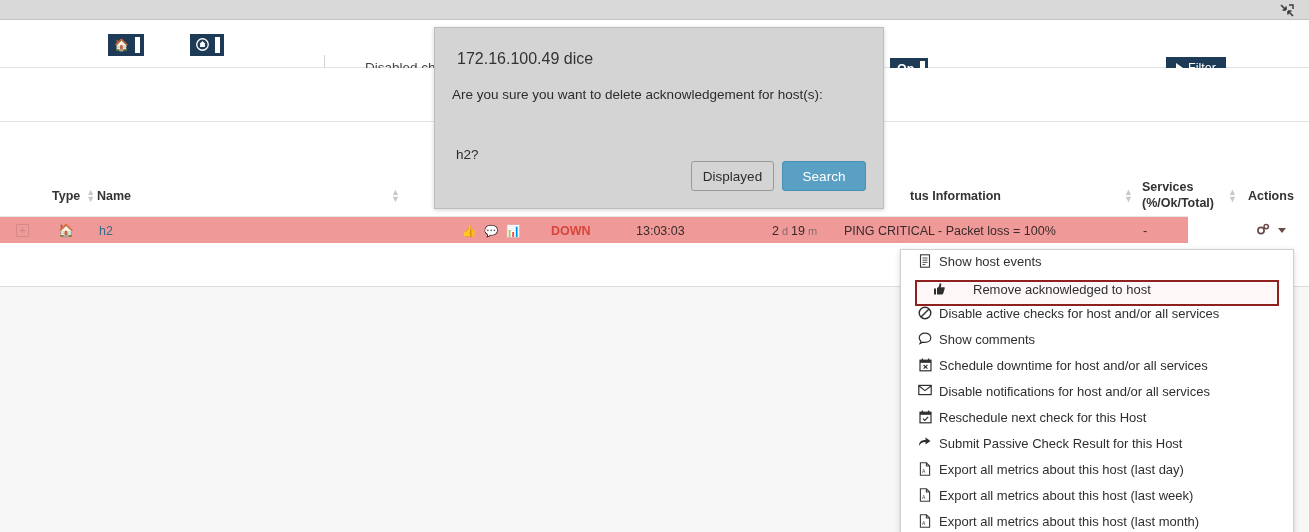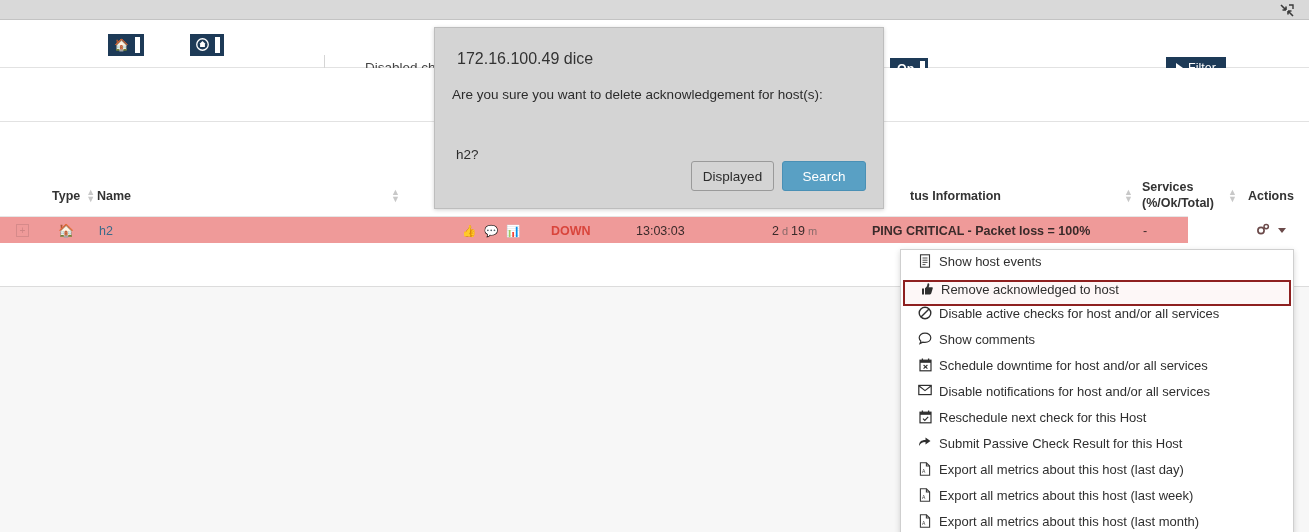--- a/index.html
+++ b/index.html
@@ -215,22 +215,23 @@
   }
   .mi{
     display:flex; align-items:flex-start; height:26px; padding:0 10px;
     font-size:13px; color:#2f2f2f; cursor:pointer;
   }
   .mi .mico{
     width:28px; flex:0 0 28px; text-align:center;
     font-size:13px; color:#3a3a3a;
   }
   .mi.highlight{
-    border:2px solid #8e2020; background:#fdf7f7; height:26px; margin:0 2px;
+    border:2px solid #8e2020; background:#fdf7f7; height:26px; margin:0 14px;
     padding:0 8px;
+    gap:20px;
   }
 </style>
 </head>
 <body>
 
 <div class="chrome-strip">
   <div class="chrome-collapse">
     <svg width="14" height="13" viewBox="0 0 14 13">
       <path d="M1 1 L6 6 M6 6 L2.5 6 M6 6 L6 2.5" stroke="#3a3a3a" stroke-width="1.6" fill="none"></path>
       <path d="M13 12 L8 7 M8 7 L11.5 7 M8 7 L8 10.5" stroke="#3a3a3a" stroke-width="1.6" fill="none"></path>
@@ -406,21 +407,21 @@
     </div>
     <div class="td" style="left:636px;">
       <span>13:03:03</span>
     </div>
     <div class="td" style="left:772px;">
       <span>2</span>
       <span class="dur-unit" style="margin:0 3px;">d</span>
       <span>19</span>
       <span class="dur-unit" style="margin-left:3px;">m</span>
     </div>
-    <div class="td" style="left:872px;font-weight:bold;">
+    <div class="td" style="left:844px;">
       <span>PING CRITICAL - Packet loss = 100%</span>
     </div>
     <div class="td" style="left:1143px;">
       <span>-</span>
     </div>
     <div class="td actions-cell" style="left:1256px;">
       <span>
         <svg width="15" height="13" viewBox="0 0 15 13">
           <circle cx="5" cy="7.5" r="3.1" fill="none" stroke="#6b4a4a" stroke-width="1.7"></circle>
           <circle cx="10.2" cy="3.6" r="2.2" fill="none" stroke="#6b4a4a" stroke-width="1.5"></circle>

